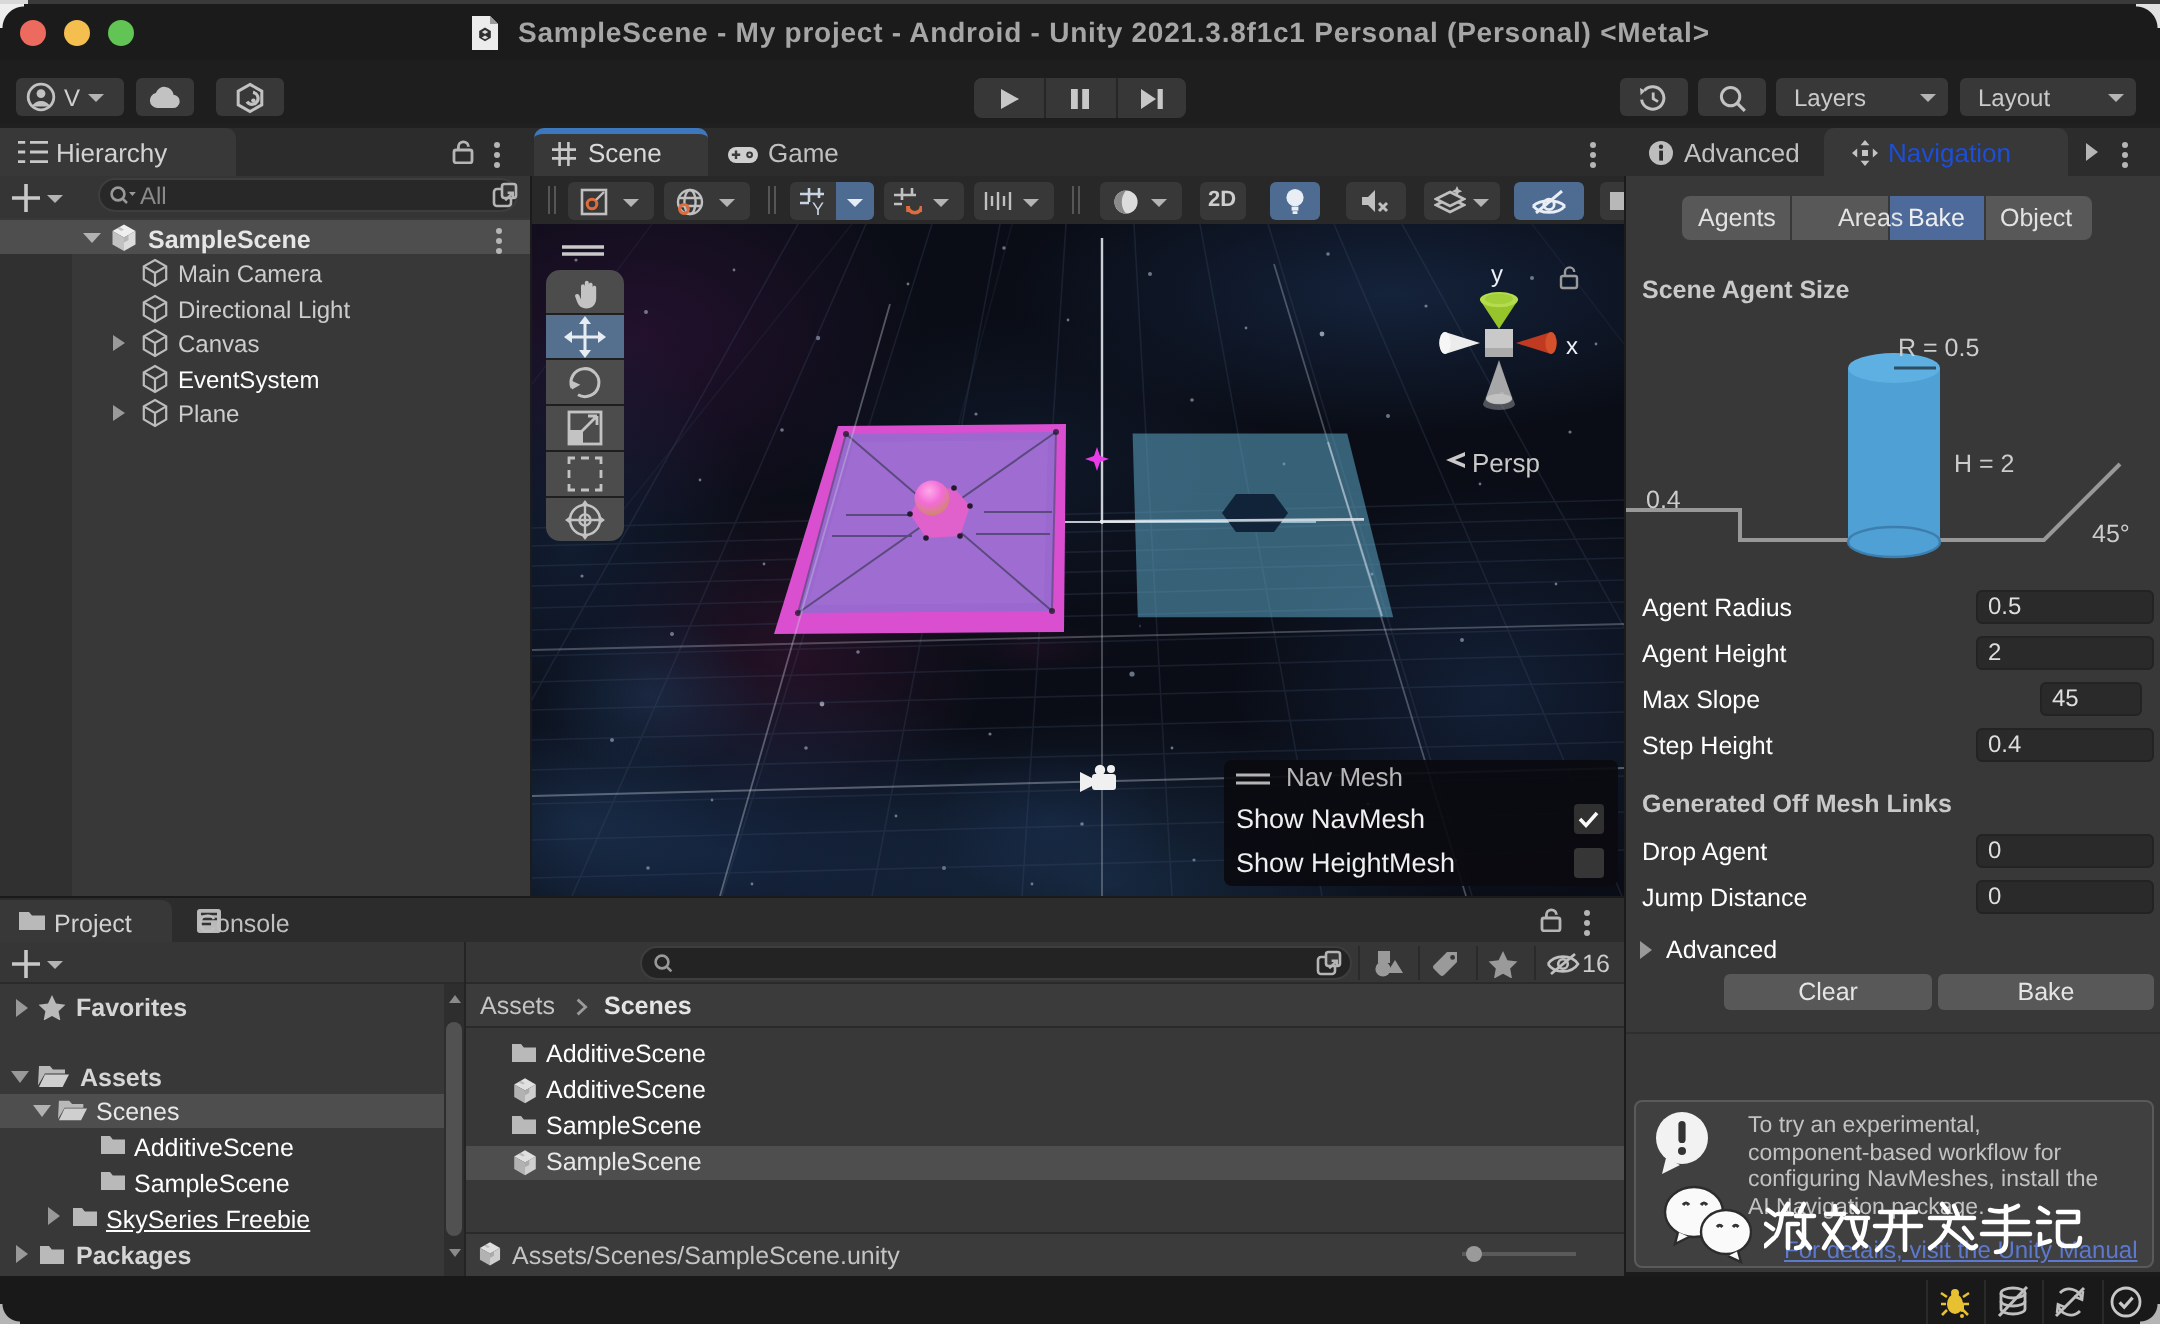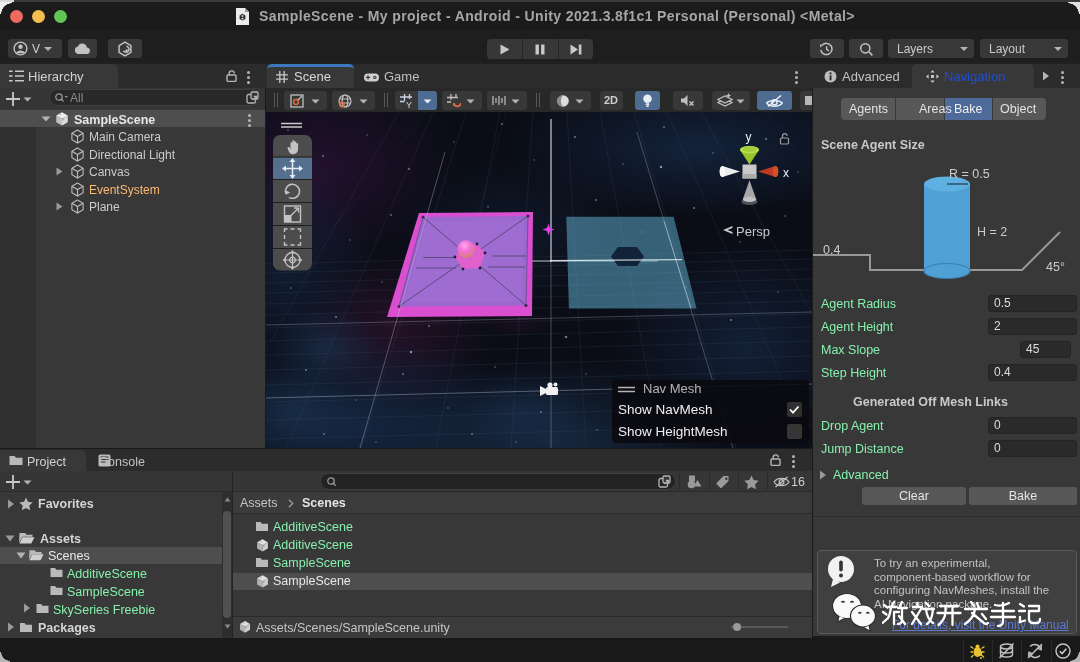--- a/index.html
+++ b/index.html
@@ -1,20 +1,20 @@
 <!DOCTYPE html>
 <html><head>
 <meta charset="utf-8">
 <style>
   * { margin:0; padding:0; box-sizing:border-box; }
   html,body { width:1080px; height:662px; overflow:hidden; background:#d8d8d8; }
   body { font-family:"Liberation Sans", sans-serif; }
   #page { position:absolute; top:0; left:0; width:920px; height:662px; }
   .abs { position:absolute; }
-  .txt { color:#86efac; font-size:12px; white-space:nowrap; }
+  .txt { color:#ffffff; font-size:12px; white-space:nowrap; }
   .b { font-weight:bold; }
   .btn { background:#383838; border-radius:3px; }
   .input { background:#2a2a2a; border:1px solid #232323; border-radius:3px; color:#dedede; font-size:12px; line-height:15px; padding-left:5px; }
   svg { display:block; }
 </style>
 </head>
 <body>
 <div id="page">
 
   <div class="abs" style="left:14px; top:0; width:1066px; height:3px; background:#3a3a3a;"></div>
@@ -244,21 +244,21 @@
     </div>
     <div class="abs txt" style="left:89px; top:77px; color:#cccccc;">Canvas</div>
     <div class="abs" style="left:70px; top:94px;">
       <svg width="15" height="15" viewBox="0 0 15 15">
           <g fill="none" stroke="#bcbcbc" stroke-width="1.1">
             <path d="M7.5 1 l5.6 3.2 v6.5 L7.5 14 l-5.6 -3.3 V4.2 z"></path>
             <path d="M1.9 4.2 L7.5 7.5 l5.6 -3.3 M7.5 7.5 V14"></path>
           </g>
         </svg>
     </div>
-    <div class="abs txt" style="left:89px; top:95px; color:#fdba74;">EventSystem</div>
+    <div class="abs txt" style="left:89px; top:95px; color:#ffffff;">EventSystem</div>
     <svg class="abs" style="left:56px; top:114px;" width="7" height="9" viewBox="0 0 7 9">
         <path d="M0.5 0.5 l6 4 -6 4 z" fill="#9a9a9a"></path>
       </svg>
     <div class="abs" style="left:70px; top:111px;">
       <svg width="15" height="15" viewBox="0 0 15 15">
           <g fill="none" stroke="#bcbcbc" stroke-width="1.1">
             <path d="M7.5 1 l5.6 3.2 v6.5 L7.5 14 l-5.6 -3.3 V4.2 z"></path>
             <path d="M1.9 4.2 L7.5 7.5 l5.6 -3.3 M7.5 7.5 V14"></path>
           </g>
         </svg>
@@ -657,21 +657,21 @@
     </svg>
 
     <div class="abs txt" style="left:8px; top:209px; font-size:12.5px;">Agent Radius</div>
     <div class="abs input" style="left:175px; top:207px; width:89px; height:17px;">0.5</div>
     <div class="abs txt" style="left:8px; top:232px; font-size:12.5px;">Agent Height</div>
     <div class="abs input" style="left:175px; top:230px; width:89px; height:17px;">2</div>
     <div class="abs txt" style="left:8px; top:255px; font-size:12.5px;">Max Slope</div>
     <div class="abs input" style="left:207px; top:253px; width:51px; height:17px;">45</div>
     <div class="abs txt" style="left:8px; top:278px; font-size:12.5px;">Step Height</div>
     <div class="abs input" style="left:175px; top:276px; width:89px; height:17px;">0.4</div>
-    <div class="abs txt b" style="left:8px; top:307px; font-size:12.5px; color:#c9c9c9;margin-left:32px;">Generated Off Mesh Links</div>
+    <div class="abs txt b" style="left:8px; top:307px; font-size:12.5px; color:#c9c9c9;">Generated Off Mesh Links</div>
     <div class="abs txt" style="left:8px; top:331px; font-size:12.5px;">Drop Agent</div>
     <div class="abs input" style="left:175px; top:329px; width:89px; height:17px;">0</div>
     <div class="abs txt" style="left:8px; top:354px; font-size:12.5px;">Jump Distance</div>
     <div class="abs input" style="left:175px; top:352px; width:89px; height:17px;">0</div>
     <svg class="abs" style="left:6px; top:382px;" width="8" height="10" viewBox="0 0 8 10">
         <path d="M1 0.5 l6 4.5 -6 4.5 z" fill="#999"></path>
       </svg>
     <div class="abs txt" style="left:20px; top:380px; font-size:12.5px;">Advanced</div>
     <div class="abs" style="left:49px; top:399px; width:104px; height:18px; background:#585858; border-radius:3px; text-align:center; color:#e5e5e5; font-size:12.5px; line-height:18px;">Clear</div>
     <div class="abs" style="left:156px; top:399px; width:108px; height:18px; background:#585858; border-radius:3px; text-align:center; color:#e5e5e5; font-size:12.5px; line-height:18px;">Bake</div>
@@ -828,21 +828,21 @@
     <svg class="abs" style="left:50px; top:114px;" width="13" height="11" viewBox="0 0 13 11">
         <path d="M0.5 1 h4.5 l1.4 1.7 h6.1 v7.3 h-12 z" fill="#b9b9b9"></path>
       </svg>
     <div class="abs txt" style="left:67px; top:114px; font-size:12.5px;">SampleScene</div>
     <svg class="abs" style="left:23px; top:132px;" width="8" height="10" viewBox="0 0 8 10">
         <path d="M1 0.5 l6 4.5 -6 4.5 z" fill="#999"></path>
       </svg>
     <svg class="abs" style="left:36px; top:132px;" width="13" height="11" viewBox="0 0 13 11">
         <path d="M0.5 1 h4.5 l1.4 1.7 h6.1 v7.3 h-12 z" fill="#b9b9b9"></path>
       </svg>
-    <div class="abs txt" style="left:53px; top:132px; font-size:12.5px;">SkySeries Freebie</div>
+    <div class="abs txt" style="left:53px; top:132px; font-size:12.5px;text-decoration:underline;">SkySeries Freebie</div>
     <svg class="abs" style="left:7px; top:151px;" width="8" height="10" viewBox="0 0 8 10">
         <path d="M1 0.5 l6 4.5 -6 4.5 z" fill="#999"></path>
       </svg>
     <svg class="abs" style="left:19px; top:151px;" width="14" height="11" viewBox="0 0 13 11">
         <path d="M0.5 1 h4.5 l1.4 1.7 h6.1 v7.3 h-12 z" fill="#b9b9b9"></path>
       </svg>
     <div class="abs txt b" style="left:38px; top:150px; font-size:12.5px; color:#d5d5d5;">Packages</div>
 
     <div class="abs" style="left:222px; top:21px; width:10px; height:146px; background:#2e2e2e;"></div>
     <svg class="abs" style="left:224px; top:26px;" width="7" height="5" viewBox="0 0 7 5">

